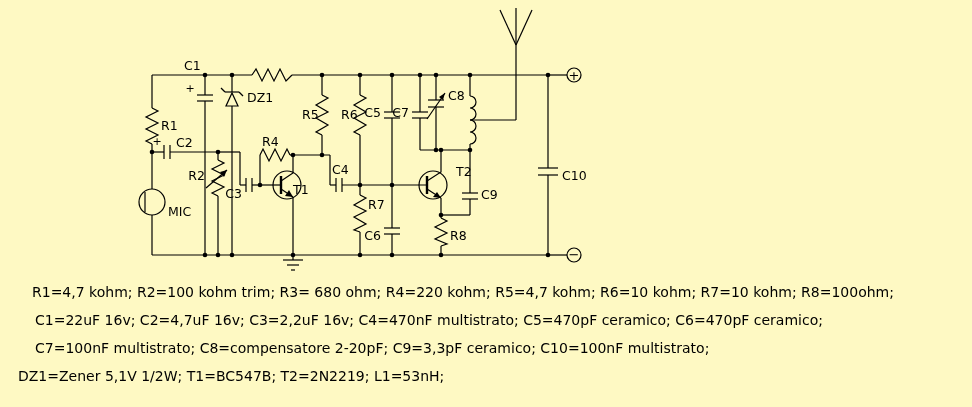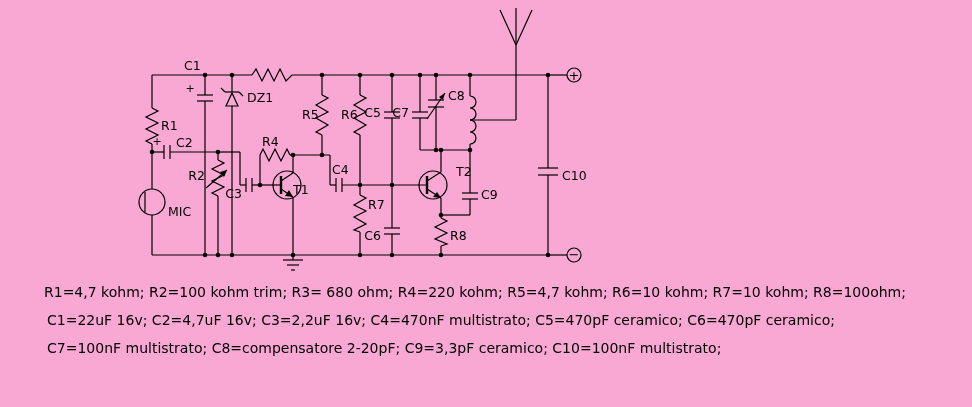--- a/index.html
+++ b/index.html
@@ -1,26 +1,26 @@
 <!DOCTYPE html>
 <html><head>
 <meta charset="utf-8">
 <style>
   html,body{margin:0;padding:0;background:#fff;}
-  .screen{position:relative;width:972px;height:407px;background:#f9a8d4;overflow:hidden;
+  .screen{position:relative;width:972px;height:407px;background:#fef9c3;overflow:hidden;
           font-family:"DejaVu Sans",sans-serif;color:#000;}
   svg{display:block;}
   .wire{stroke:#000;stroke-width:1.2;fill:none;}
   .bar{stroke:#000;stroke-width:2.4;fill:none;}
   .dot{fill:#000;stroke:none;}
   .fillb{fill:#000;stroke:none;}
   .lbl{font-family:"DejaVu Sans",sans-serif;font-size:12.5px;fill:#000;}
   .sm{font-size:11px;}
   .term{font-size:13px;text-anchor:middle;}
-  .parts{position:absolute;left:12px;top:278px;width:812px;padding-left:8px;}
+  .parts{position:absolute;left:0;top:278px;width:812px;padding-left:8px;}
   .pl{line-height:28px;font-size:14px;white-space:nowrap;}
   .l1{margin-left:24px;}
   .l2{margin-left:27px;}
   .l3{margin-left:27px;}
   .l4{margin-left:10px;}
 </style>
 </head>
 <body>
 
 <div class="screen">
@@ -282,15 +282,16 @@
     <text class="lbl" x="450" y="240">R8</text>
     <text class="lbl" x="562" y="180">C10</text>
     <text class="lbl term" x="574" y="80">+</text>
     <text class="lbl term" x="574" y="259">−</text>
   </svg>
 
   <div class="parts">
     <div class="pl l1">R1=4,7 kohm; R2=100 kohm trim; R3= 680 ohm; R4=220 kohm; R5=4,7 kohm; R6=10 kohm; R7=10 kohm; R8=100ohm;</div>
     <div class="pl l2">C1=22uF 16v; C2=4,7uF 16v; C3=2,2uF 16v; C4=470nF multistrato; C5=470pF ceramico; C6=470pF ceramico;</div>
     <div class="pl l3">C7=100nF multistrato; C8=compensatore 2-20pF; C9=3,3pF ceramico; C10=100nF multistrato;</div>
+    <div class="pl l4">DZ1=Zener 5,1V 1/2W; T1=BC547B; T2=2N2219; L1=53nH;</div>
   </div>
 
 </div>
 
 </body></html>

